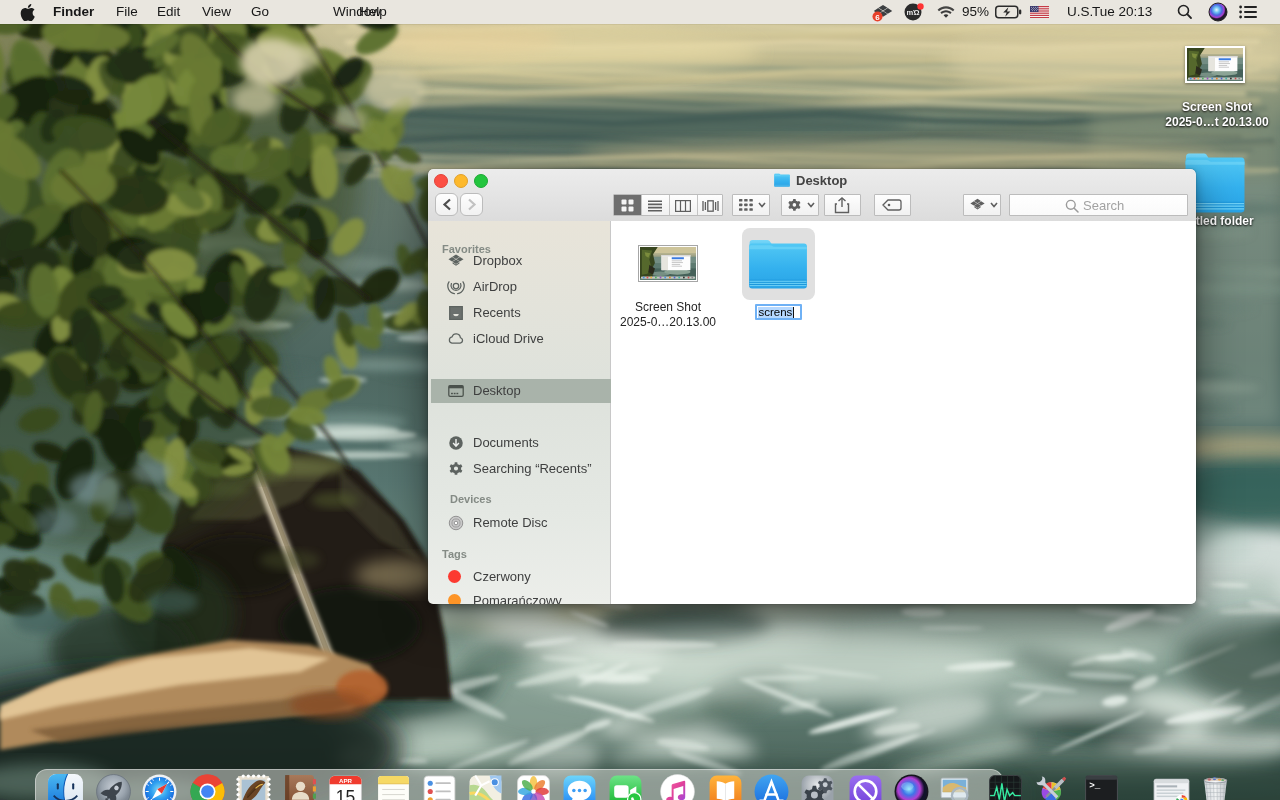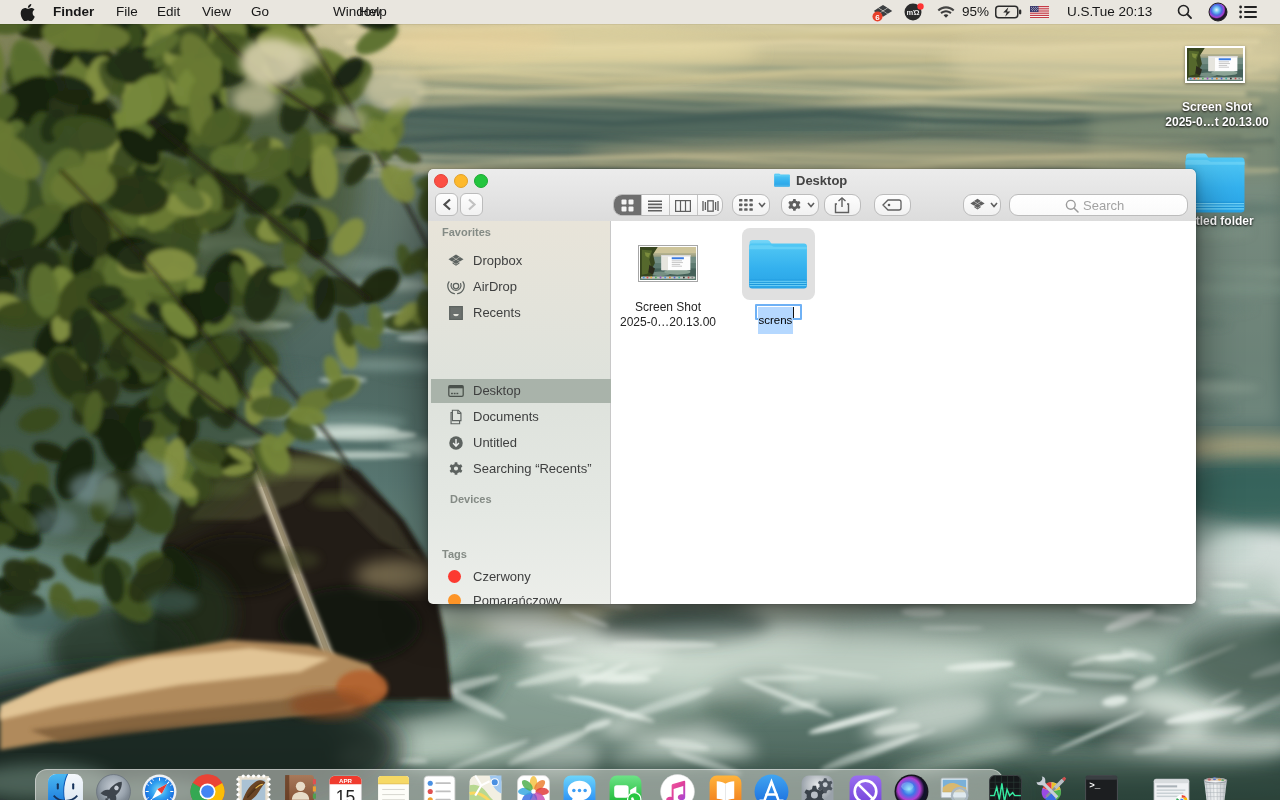--- a/index.html
+++ b/index.html
@@ -19,21 +19,21 @@
   .srow .txt{position:absolute;left:42px;top:4px;}
   .srow.sel{background:#a9b3aa;}
   .shead{position:absolute;left:14px;font-size:11px;font-weight:bold;color:#848b85;}
   .sic{position:absolute;left:16px;top:3px;width:18px;height:18px;}
   
   #dock{position:absolute;left:35px;top:745px;width:968px;height:51px;background:rgba(224,227,221,.52);border:1px solid rgba(255,255,255,.4);border-radius:12px;box-sizing:border-box;margin-top:24px;}
   .dicon{position:absolute;top:3px;width:37px;height:37px;}
   .ddot{position:absolute;top:48px;width:4px;height:4px;border-radius:50%;background:#3a3a3a;}
   .dlabel{font-size:12px;font-weight:bold;color:#fff;text-align:center;line-height:15px;text-shadow:0 1px 2px rgba(0,0,0,.85),0 0 3px rgba(0,0,0,.5);}
   
-  .tbtn{position:absolute;top:194px;height:22px;background:linear-gradient(#fefefe,#f1f1f1);border:1px solid #bcbcbc;border-radius:9px;box-sizing:border-box;}
+  .tbtn{position:absolute;top:194px;height:22px;background:linear-gradient(#fefefe,#f1f1f1);border:1px solid #bcbcbc;border-radius:1px;box-sizing:border-box;}
   .ilabel{font-size:12px;color:#242424;text-align:center;line-height:15px;}
 </style></head>
 <body>
 <svg id="wall" viewBox="0 0 1280 800" preserveAspectRatio="none">
 <defs>
 <linearGradient id="waterg" x1="0" y1="0" x2="0" y2="1">
 <stop offset="0" stop-color="#d2c89e"></stop>
 <stop offset="0.06" stop-color="#c5bd94"></stop>
 <stop offset="0.115" stop-color="#8a9479"></stop>
 <stop offset="0.16" stop-color="#687c6d"></stop>
@@ -1005,21 +1005,21 @@
       <path d="M1 1 L4 4.5 L7 1" stroke="#5f5f5f" stroke-width="1.6" fill="none"></path>
     </svg>
   <div class="tbtn" style="left:581px;top:25px;width:179px;background:linear-gradient(#fff,#fafafa);">
     <svg class="abs" style="left:55px;top:4px;" width="14" height="14" viewBox="0 0 14 14">
         <circle cx="5.8" cy="5.8" r="4.4" fill="none" stroke="#9b9b9b" stroke-width="1.4"></circle>
         <path d="M9.2 9.2 L13 13" stroke="#9b9b9b" stroke-width="1.5" stroke-linecap="round"></path>
       </svg>
     <span class="abs" style="left:73px;top:3px;font-size:13px;color:#a2a2a2;">Search</span>
   </div>
   <div id="sidebar">
-    <div class="shead" style="top:5px;text-align:right;">Favorites</div>
+    <div class="shead" style="top:22px;text-align:right;">Favorites</div>
     <div class="srow" style="top:28px;">
         <svg class="sic" viewBox="0 0 22 20">
           <g fill="#5d6360">
             <path d="M11 2 L15.5 4.8 L11 7.6 L6.5 4.8 Z"></path>
             <path d="M6.2 5.1 L10.6 7.9 L6.2 10.7 L1.8 7.9 Z"></path>
             <path d="M15.8 5.1 L20.2 7.9 L15.8 10.7 L11.4 7.9 Z"></path>
             <path d="M11 8.2 L15.5 11 L11 13.8 L6.5 11 Z"></path>
             <path d="M6.8 11.6 L11 14.2 L15.2 11.6 L15.2 13 L11 15.8 L6.8 13 Z"></path>
           </g>
         </svg>
@@ -1035,54 +1035,58 @@
         </svg>
         <span class="txt">AirDrop</span>
       </div>
     <div class="srow" style="top:80px;">
         <svg class="sic" viewBox="0 0 20 20">
           <path d="M3 3 H17 V17 H3 Z M3 11 H7 C7 12.5 8.3 13.5 10 13.5 C11.7 13.5 13 12.5 13 11 H17" fill="#5d6360" fill-rule="evenodd" opacity=".9"></path>
           <path d="M3 3 H17 V17 H3 Z" fill="none" stroke="#5d6360" stroke-width="1.4"></path>
         </svg>
         <span class="txt">Recents</span>
       </div>
+    <div class="srow" style="top:106px;">
+        <svg class="sic" viewBox="0 0 20 20">
+          <path d="M5.5 14.5 A3.5 3.5 0 0 1 5.6 7.6 A4.8 4.8 0 0 1 14.9 8.6 A3 3 0 0 1 14.6 14.5 Z" fill="none" stroke="#5d6360" stroke-width="1.4"></path>
+        </svg>
+        <span class="txt">iCloud Drive</span>
+      </div>
     <div class="srow sel" style="top:158px;">
         <svg class="sic" viewBox="0 0 20 20">
           <rect x="2" y="4" width="16" height="12" rx="1.5" fill="none" stroke="#4a514c" stroke-width="1.4"></rect>
           <rect x="2" y="4" width="16" height="3" fill="#4a514c"></rect>
           <rect x="4.5" y="12" width="2" height="1.6" fill="#4a514c"></rect>
           <rect x="7.5" y="12" width="2" height="1.6" fill="#4a514c"></rect>
           <rect x="10.5" y="12" width="2" height="1.6" fill="#4a514c"></rect>
         </svg>
         <span class="txt">Desktop</span>
       </div>
-    <div class="srow" style="top:184px;">
-        <svg class="sic" viewBox="0 0 20 20">
-          <g fill="none" stroke="#5d6360" stroke-width="1.3">
-            <path d="M6 2.5 H12.5 L15.5 5.5 V14 H6 Z"></path>
-            <path d="M12 2.5 V6 H15.5"></path>
-            <path d="M6 5 H4.5 V17.5 H14 V14"></path>
-          </g>
-        </svg>
-        <span class="txt">Documents</span>
-      </div>
     <div class="srow" style="top:210px;">
         <svg class="sic" viewBox="0 0 20 20">
           <circle cx="10" cy="10" r="7.5" fill="#5d6360"></circle>
           <path d="M10 5.5 V13 M6.8 10 L10 13.5 L13.2 10" stroke="#eef0ee" stroke-width="1.6" fill="none"></path>
         </svg>
-        <span class="txt">Untitled</span>
+        <span class="txt">Documents</span>
       </div>
     <div class="srow" style="top:236px;">
         <svg class="sic" viewBox="0 0 20 20">
           <path fill="#5d6360" d="M11.4 2.5 L11.7 4.6 C12.4 4.8 13 5.1 13.6 5.5 L15.6 4.7 L17.1 7.1 L15.6 8.5 C15.7 9.2 15.7 9.8 15.6 10.5 L17.1 11.9 L15.6 14.3 L13.6 13.5 C13 13.9 12.4 14.2 11.7 14.4 L11.4 16.5 L8.6 16.5 L8.3 14.4 C7.6 14.2 7 13.9 6.4 13.5 L4.4 14.3 L2.9 11.9 L4.4 10.5 C4.3 9.8 4.3 9.2 4.4 8.5 L2.9 7.1 L4.4 4.7 L6.4 5.5 C7 5.1 7.6 4.8 8.3 4.6 L8.6 2.5 Z M10 7.2 A2.3 2.3 0 1 0 10 11.8 A2.3 2.3 0 1 0 10 7.2 Z"></path>
         </svg>
         <span class="txt">Searching “Recents”</span>
       </div>
     <div class="shead" style="top:272px;padding-left:8px;">Devices</div>
+    <div class="srow" style="top:290px;">
+        <svg class="sic" viewBox="0 0 20 20">
+          <circle cx="10" cy="10" r="7.5" fill="#c8c8c8" stroke="#8a8a8a" stroke-width="1"></circle>
+          <circle cx="10" cy="10" r="4.5" fill="none" stroke="#9a9a9a" stroke-width="1"></circle>
+          <circle cx="10" cy="10" r="2" fill="#fff" stroke="#8a8a8a" stroke-width="1"></circle>
+        </svg>
+        <span class="txt">Remote Disc</span>
+      </div>
     <div class="shead" style="top:327px;">Tags</div>
     <div class="srow" style="top:368px;">
         <span class="abs" style="left:17px;top:5px;width:13px;height:13px;border-radius:50%;background:#fd9426;"></span>
         <span class="txt">Pomarańczowy</span>
       </div>
     <div class="srow" style="top:344px;">
         <span class="abs" style="left:17px;top:5px;width:13px;height:13px;border-radius:50%;background:#fc3a30;"></span>
         <span class="txt">Czerwony</span>
       </div>
   </div>
@@ -1091,21 +1095,21 @@
       <svg class="abs" style="left:1px;top:1px;" width="56" height="33" viewBox="0 0 60 37" preserveAspectRatio="none">
           <use href="#minishot"></use>
         </svg>
     </div>
     <div class="abs ilabel" style="left:-18px;top:79px;width:150px;">Screen Shot<br>2025-0…20.13.00</div>
     <div class="abs" style="left:131px;top:7px;width:73px;height:72px;background:#e0e0e0;border-radius:8px;"></div>
     <svg class="abs" style="left:137px;top:17px;" width="60" height="51" viewBox="0 0 60 52">
         <use href="#folder"></use>
       </svg>
     <div class="abs" style="left:144px;top:83px;width:47px;height:16px;background:#fff;border:2px solid #6fb1f5;box-sizing:border-box;border-radius:1px;">
-      <span class="abs" style="left:1px;top:1px;font-size:11.5px;background:#b5d8ff;line-height:11px;padding:8px .5px;">screns</span>
+      <span class="abs" style="left:1px;top:1px;font-size:11.5px;background:#b5d8ff;line-height:11px;padding:0 .5px;">screns</span>
         <span class="abs" style="left:36px;top:1px;width:1px;height:11px;background:#111;"></span>
     </div>
   </div>
 </div>
 <div id="dock">
 
 <svg class="dicon" style="left:11px;" width="37" height="37" viewBox="0 0 36 36">
       <defs>
         <linearGradient id="fin" x1="0" y1="0" x2="0" y2="1">
           <stop offset="0" stop-color="#4ab8f2"></stop>

